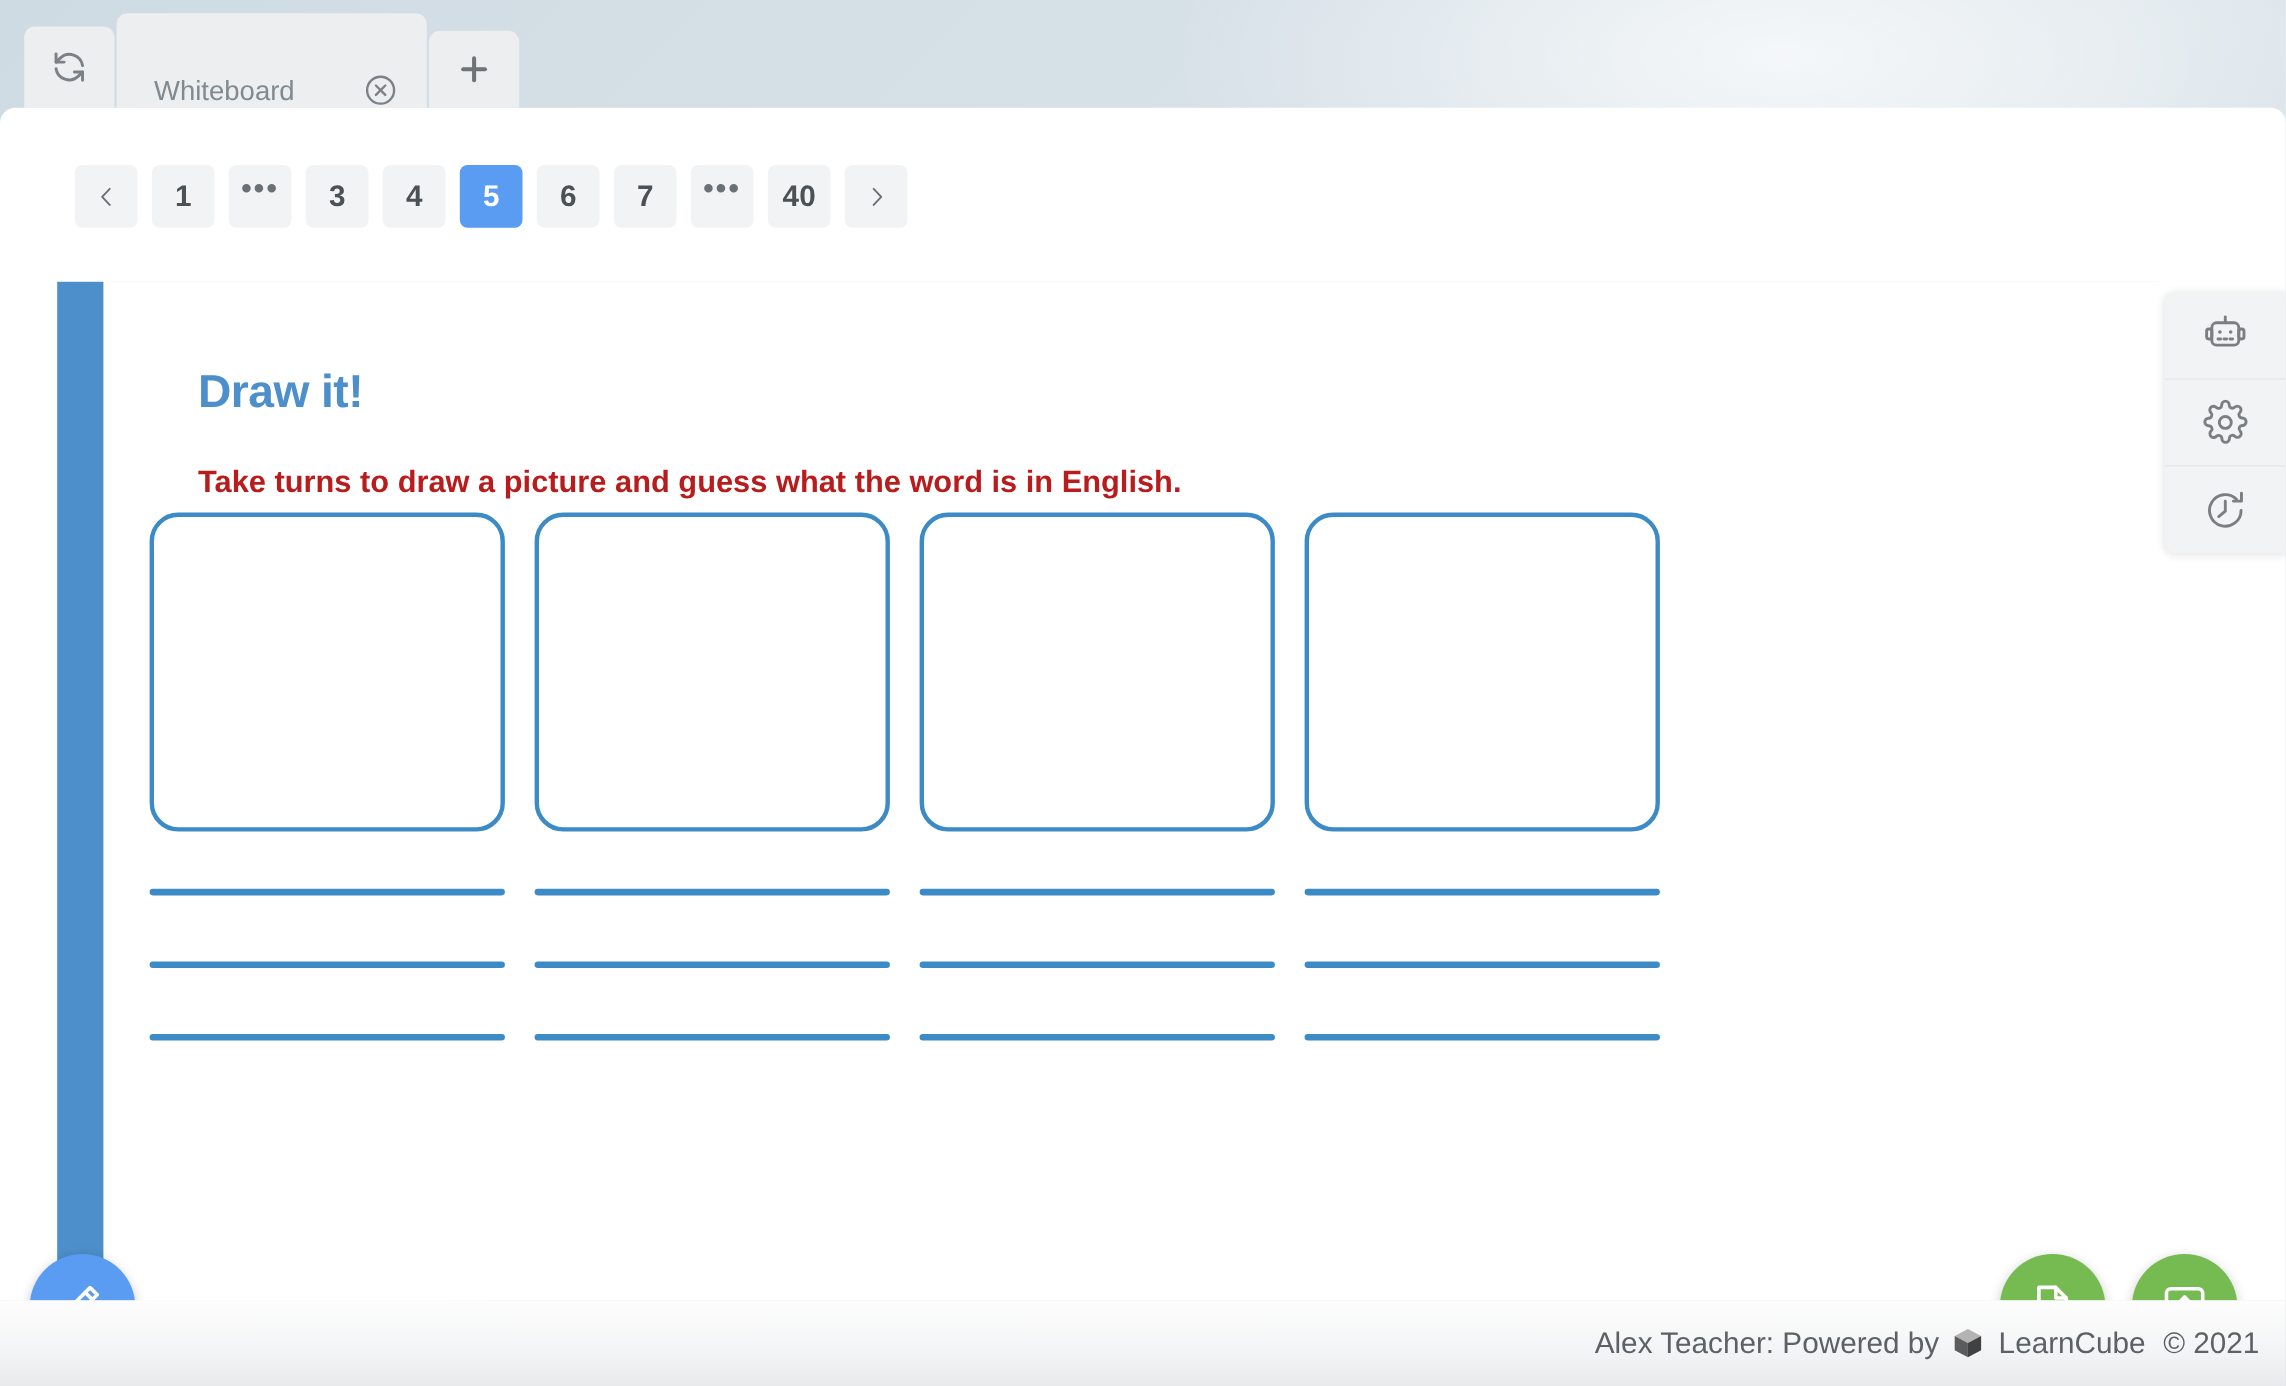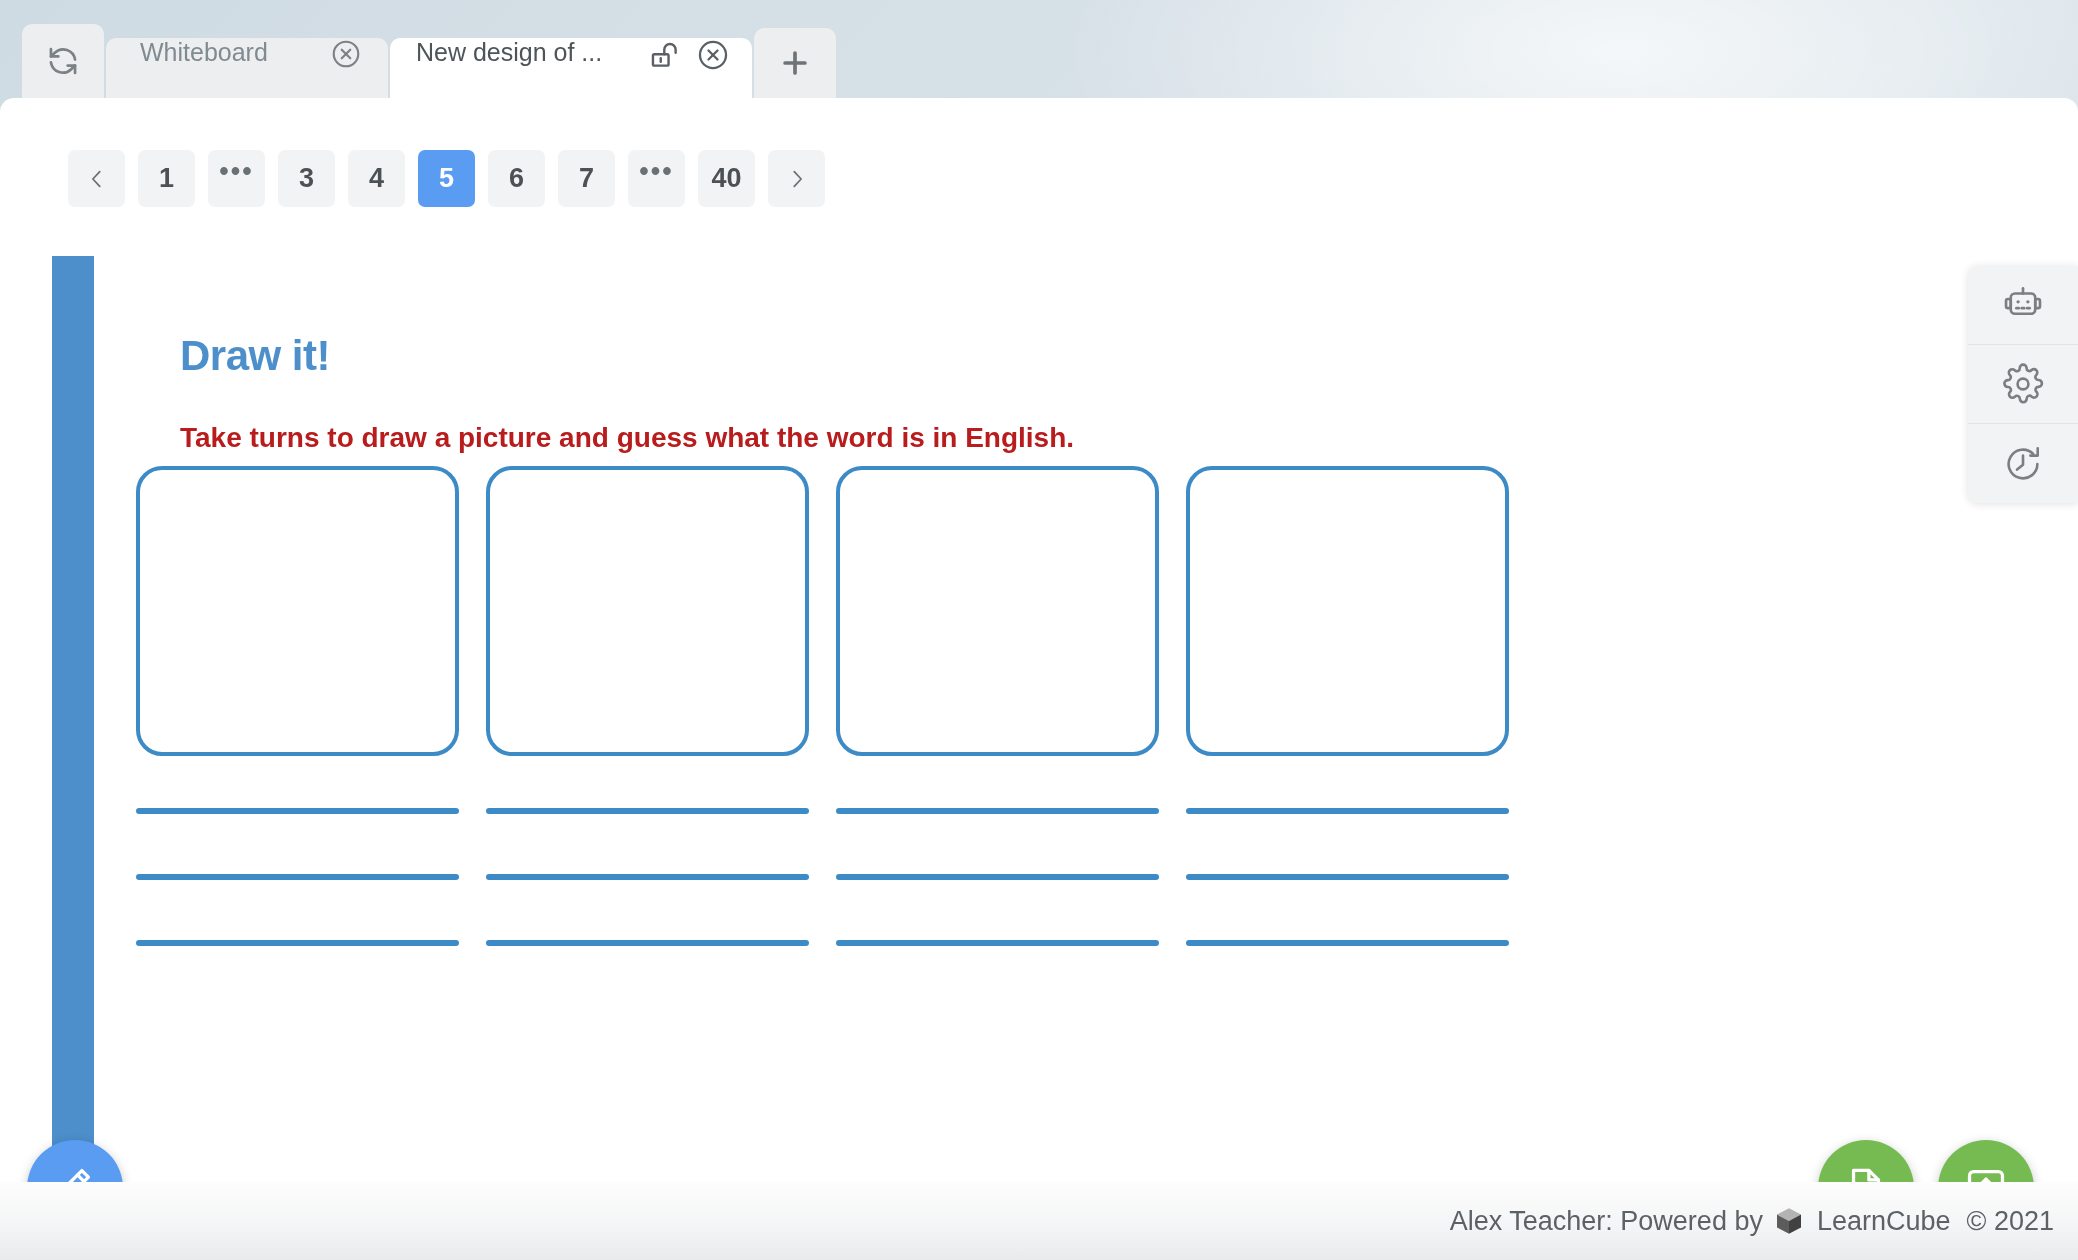--- a/index.html
+++ b/index.html
@@ -53,25 +53,25 @@
     height: 74px;
     background: #eceef0;
     border-radius: 10px 10px 0 0;
     display: flex;
     align-items: center;
     justify-content: center;
     margin-right: 2px;
   }
 
   .tab {
-    height: 60px;
+    height: 86px;
     background: #eceef0;
     border-radius: 10px 10px 0 0;
     display: flex;
-    align-items: flex-start;
+    align-items: flex-end;
     padding: 0 26px 0 34px;
     margin-right: 2px;
     position: relative;
   }
   .tab.inactive { width: 282px; }
   .tab.active {
     background: #ffffff;
     width: 362px;
     padding-left: 26px;
     padding-right: 22px;
@@ -314,39 +314,20 @@
         <span>
           <svg width="32" height="32" viewBox="0 0 24 24" fill="none" stroke="#7c8186" stroke-width="1.6">
             <circle cx="12" cy="12" r="9.2"></circle>
             <line x1="8.8" y1="8.8" x2="15.2" y2="15.2" stroke-linecap="round"></line>
             <line x1="15.2" y1="8.8" x2="8.8" y2="15.2" stroke-linecap="round"></line>
           </svg>
         </span>
       </div>
     </div>
 
-    <div class="tab active">
-      <span class="tab-label">New design of ...</span>
-      <div class="tab-icons">
-        <span>
-          <svg width="34" height="34" viewBox="0 0 24 24" fill="none" stroke="#5a6065" stroke-width="1.7" stroke-linecap="round" stroke-linejoin="round">
-            <rect x="3.5" y="11.5" width="11" height="8" rx="1"></rect>
-            <line x1="9" y1="14.2" x2="9" y2="16.8"></line>
-            <path d="M11.5 11.5V8.2a4 4 0 0 1 8 0v2.2"></path>
-          </svg>
-        </span>
-        <span>
-          <svg width="34" height="34" viewBox="0 0 24 24" fill="none" stroke="#5a6065" stroke-width="1.6">
-            <circle cx="12" cy="12" r="9.2"></circle>
-            <line x1="8.8" y1="8.8" x2="15.2" y2="15.2" stroke-linecap="round"></line>
-            <line x1="15.2" y1="8.8" x2="8.8" y2="15.2" stroke-linecap="round"></line>
-          </svg>
-        </span>
-      </div>
-    </div>
 
     <div class="newtab-btn">
       <span>
         <svg width="34" height="34" viewBox="0 0 24 24" fill="none" stroke="#6e7377" stroke-width="2.6" stroke-linecap="round">
           <line x1="12" y1="5" x2="12" y2="19"></line>
           <line x1="5" y1="12" x2="19" y2="12"></line>
         </svg>
       </span>
     </div>
 

